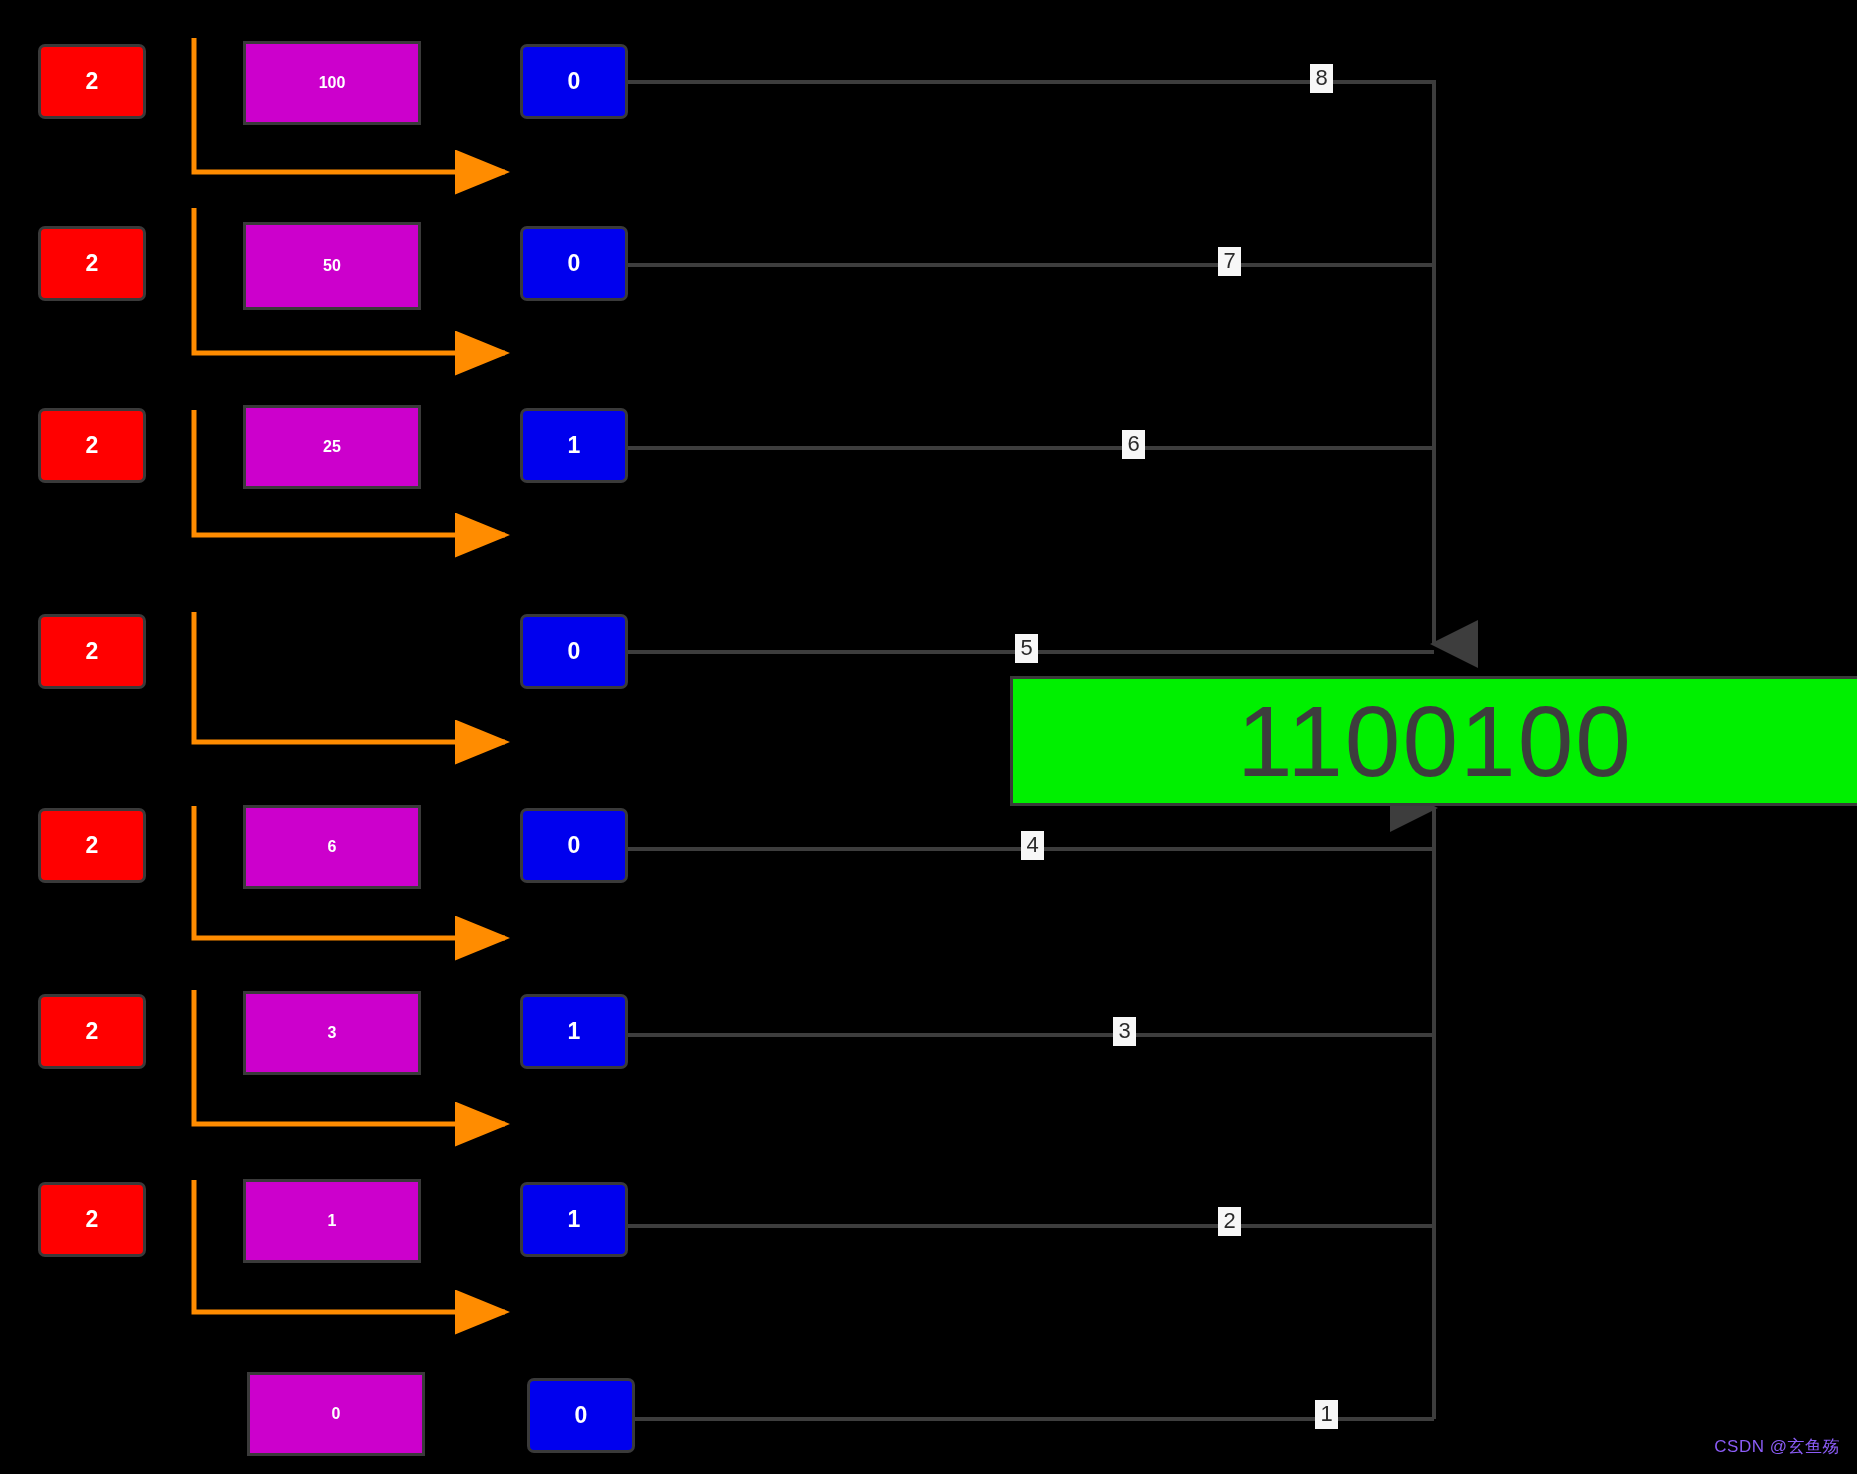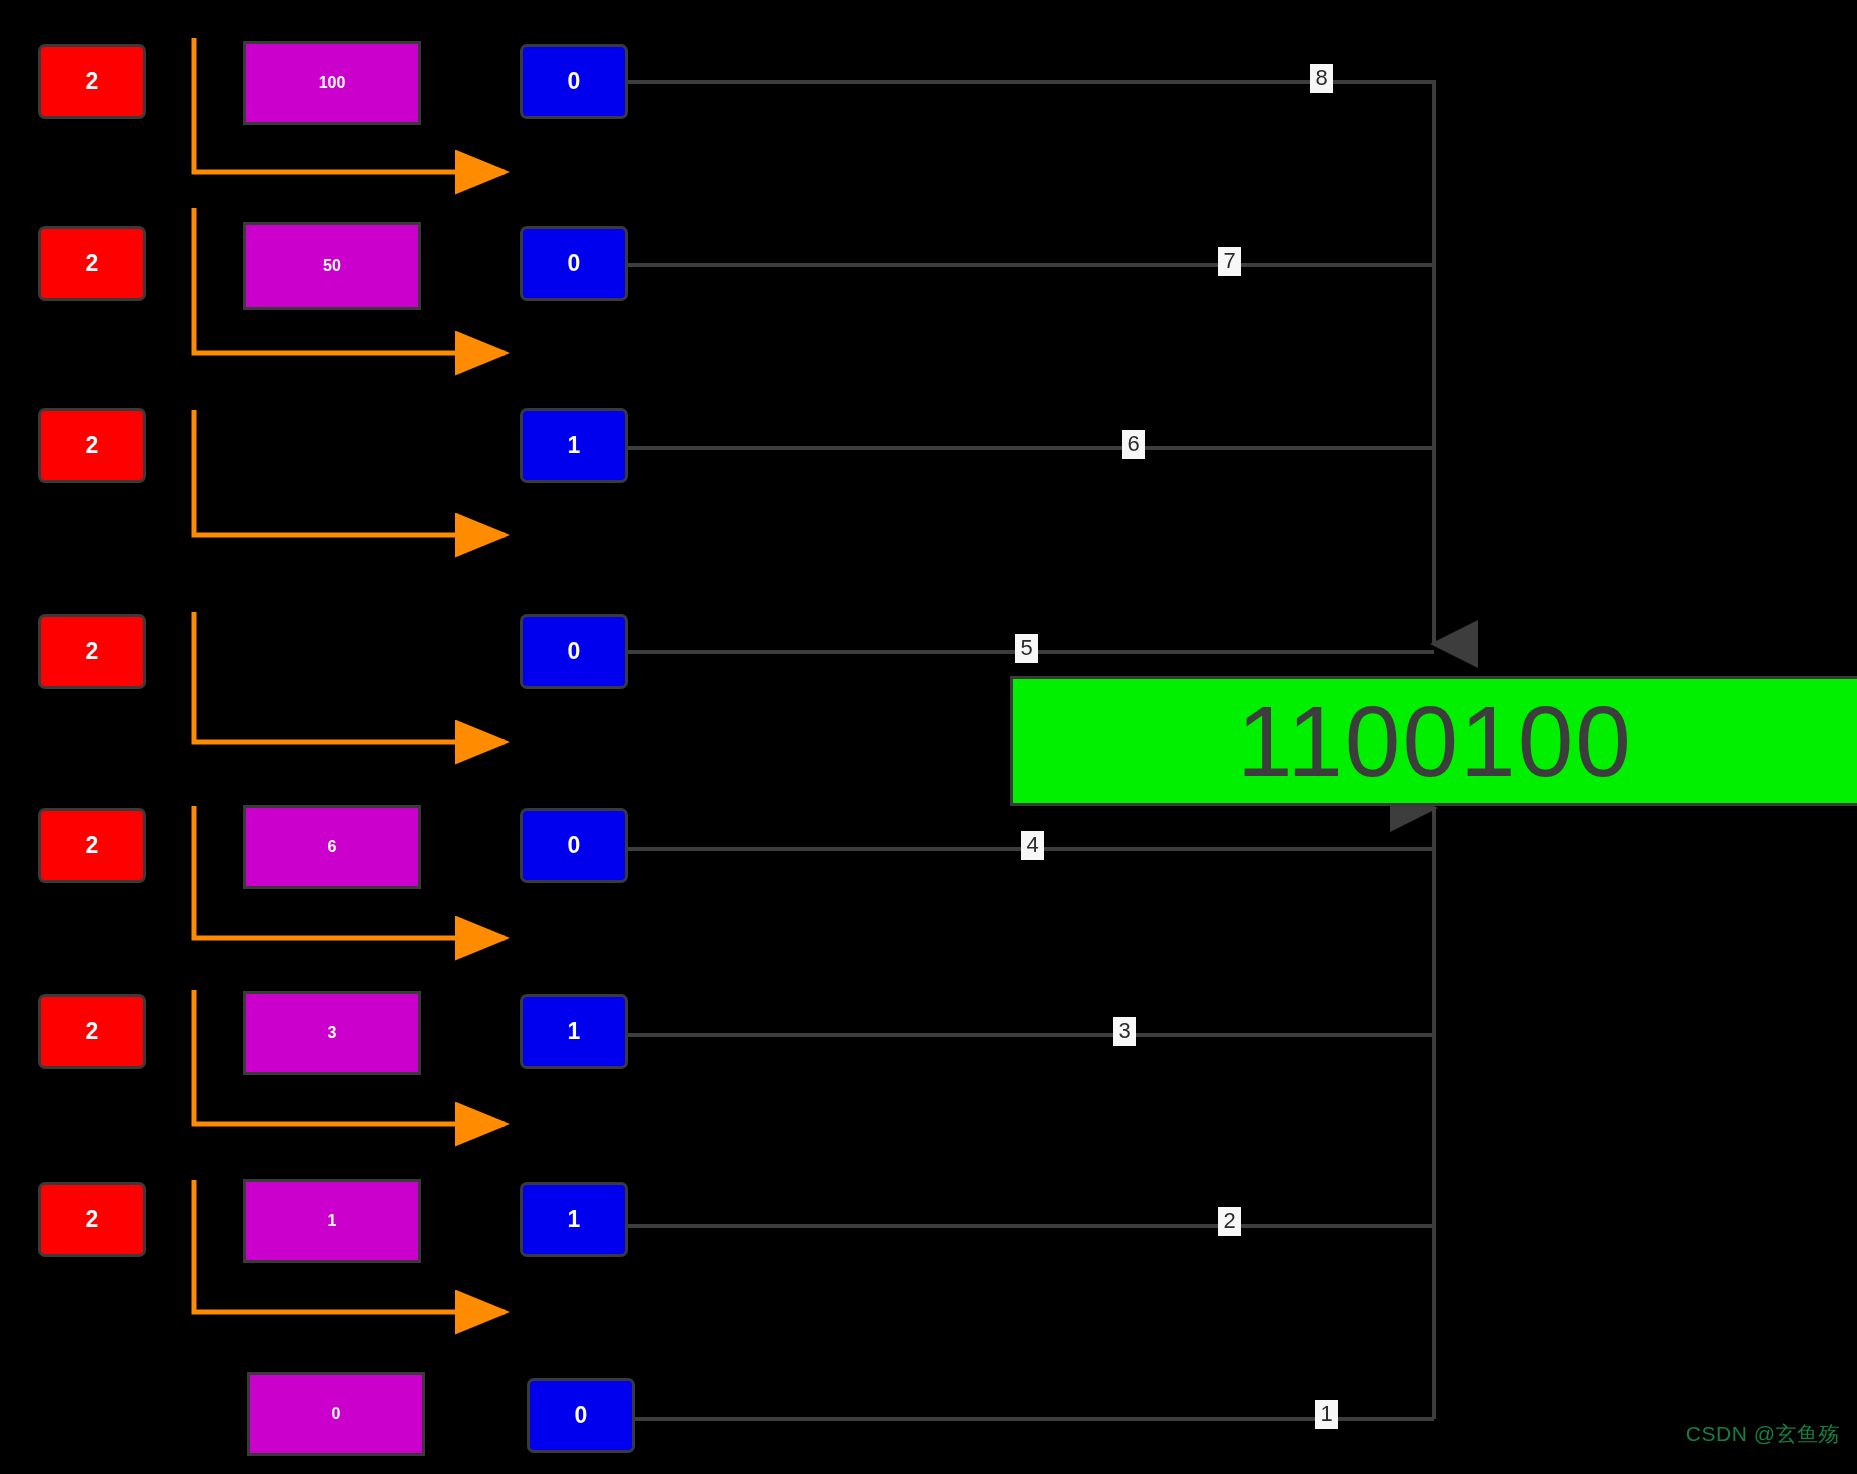--- a/index.html
+++ b/index.html
@@ -50,23 +50,23 @@
     background:#f7f7f7;
     color:#2b2b2b;
     font-size:22px;
     line-height:1;
     padding:3px 2px 4px 2px;
     text-align:center;
     z-index:5;
   }
   .watermark{
     position:absolute;
-    right:17px;bottom:26px;
-    color:#15803d;
-    font-size:21px;
+    right:17px;bottom:16px;
+    color:#8b5cf6;
+    font-size:17px;
     letter-spacing:0.5px;
   }
 </style>
 </head>
 <body>
 
 <div id="stage">
 
   <svg id="wires" viewBox="0 0 1857 1474" xmlns="http://www.w3.org/2000/svg">
     <defs>
@@ -110,20 +110,21 @@
   <div class="node dividend" style="left:243px; top:41px;  width:178px;height:84px;">100</div>
   <div class="node remainder" style="left:520px; top:44px;  width:108px;height:75px;">0</div>
   <div class="edge-label" style="left:1310px;top:64px;  width:19px;">8</div>
 
   <div class="node divisor" style="left:38px;  top:226px; width:108px;height:75px;">2</div>
   <div class="node dividend" style="left:243px; top:222px; width:178px;height:88px;">50</div>
   <div class="node remainder" style="left:520px; top:226px; width:108px;height:75px;">0</div>
   <div class="edge-label" style="left:1218px;top:247px; width:19px;">7</div>
 
   <div class="node divisor" style="left:38px;  top:408px; width:108px;height:75px;">2</div>
+  <div class="node dividend" style="left:243px; top:405px; width:178px;height:84px;">25</div>
   <div class="node remainder" style="left:520px; top:408px; width:108px;height:75px;">1</div>
   <div class="edge-label" style="left:1122px;top:430px; width:19px;">6</div>
 
   <div class="node divisor" style="left:38px;  top:614px; width:108px;height:75px;">2</div>
   <div class="node remainder" style="left:520px; top:614px; width:108px;height:75px;">0</div>
   <div class="edge-label" style="left:1015px;top:634px; width:19px;">5</div>
 
   <div class="node divisor" style="left:38px;  top:808px; width:108px;height:75px;">2</div>
   <div class="node dividend" style="left:243px; top:805px; width:178px;height:84px;">6</div>
   <div class="node remainder" style="left:520px; top:808px; width:108px;height:75px;">0</div>

